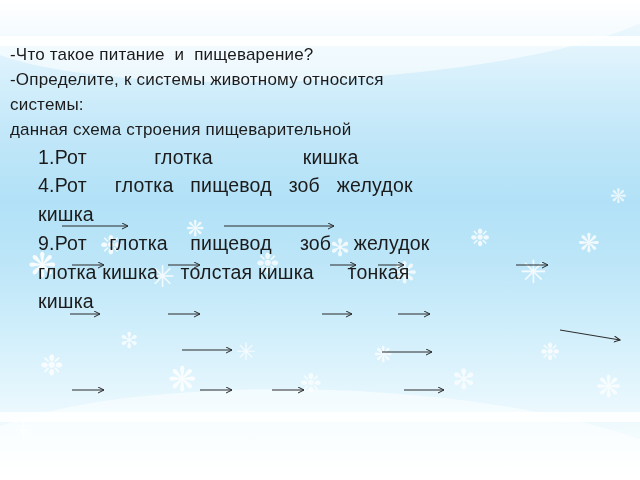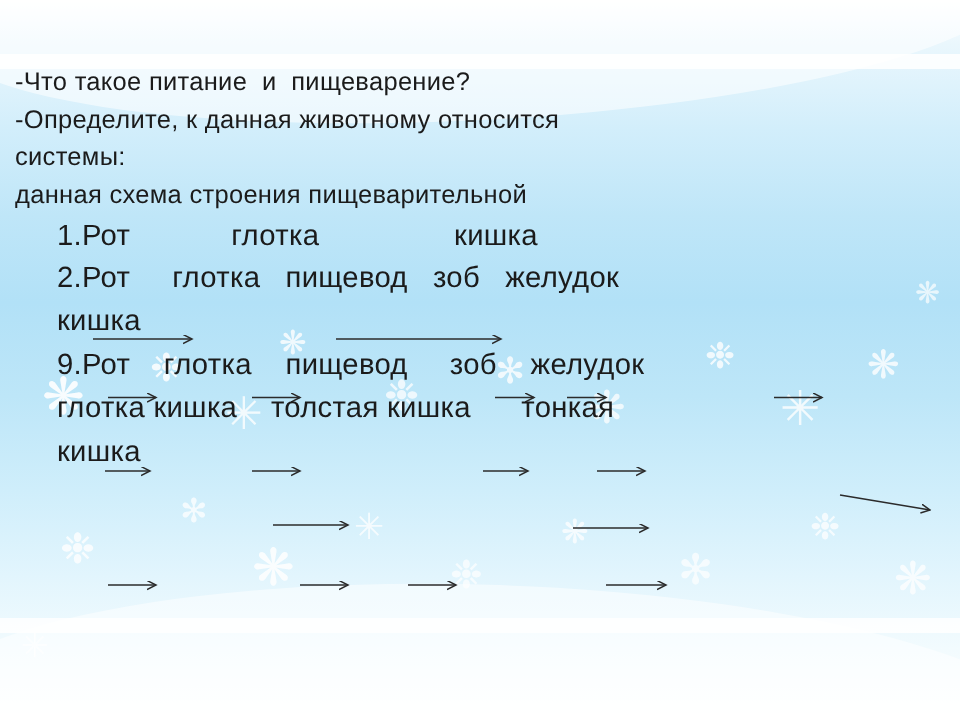--- a/index.html
+++ b/index.html
@@ -157,24 +157,24 @@
         <line x1="382" y1="352" x2="432" y2="352" stroke="#2b2b2b" stroke-width="1" marker-end="url(#ah)"></line>
         <line x1="72" y1="390" x2="104" y2="390" stroke="#2b2b2b" stroke-width="1" marker-end="url(#ah)"></line>
         <line x1="200" y1="390" x2="232" y2="390" stroke="#2b2b2b" stroke-width="1" marker-end="url(#ah)"></line>
         <line x1="272" y1="390" x2="304" y2="390" stroke="#2b2b2b" stroke-width="1" marker-end="url(#ah)"></line>
         <line x1="404" y1="390" x2="444" y2="390" stroke="#2b2b2b" stroke-width="1" marker-end="url(#ah)"></line>
       </g>
   </svg>
 
   <div class="content">
     <div class="line q">-Что такое питание  и  пищеварение?</div>
-    <div class="line q">-Определите, к данная животному относится</div>
+    <div class="line q">-Определите, к системы животному относится</div>
     <div class="line q">системы:</div>
     <div class="line q">данная схема строения пищеварительной</div>
     <div class="line item">1.Рот            глотка                кишка</div>
-    <div class="line item">2.Рот     глотка   пищевод   зоб   желудок</div>
+    <div class="line item">4.Рот     глотка   пищевод   зоб   желудок</div>
     <div class="line item">кишка</div>
     <div class="line item">9.Рот    глотка    пищевод     зоб    желудок</div>
     <div class="line item">глотка кишка    толстая кишка      тонкая</div>
     <div class="line item">кишка</div>
   </div>
 
 </div>
 
 </body></html>

